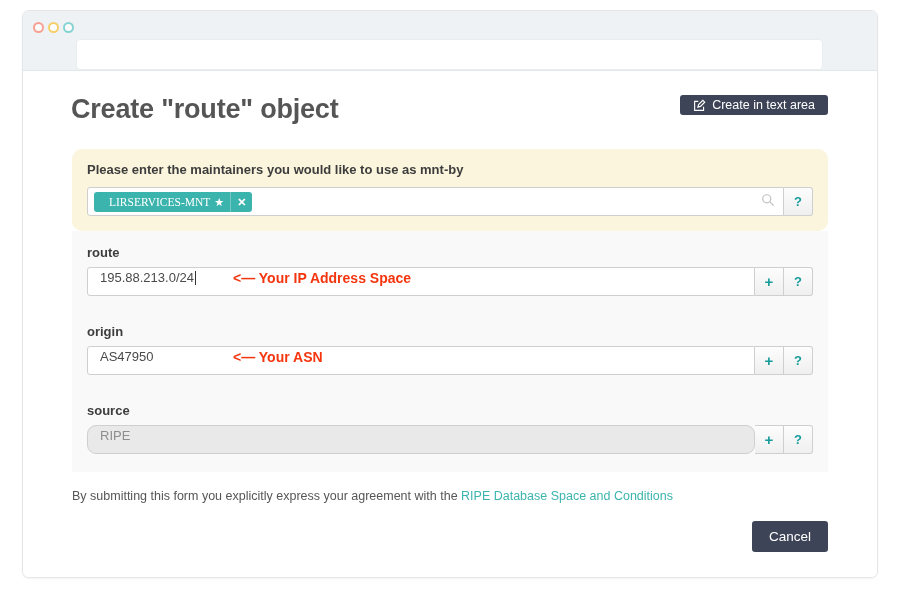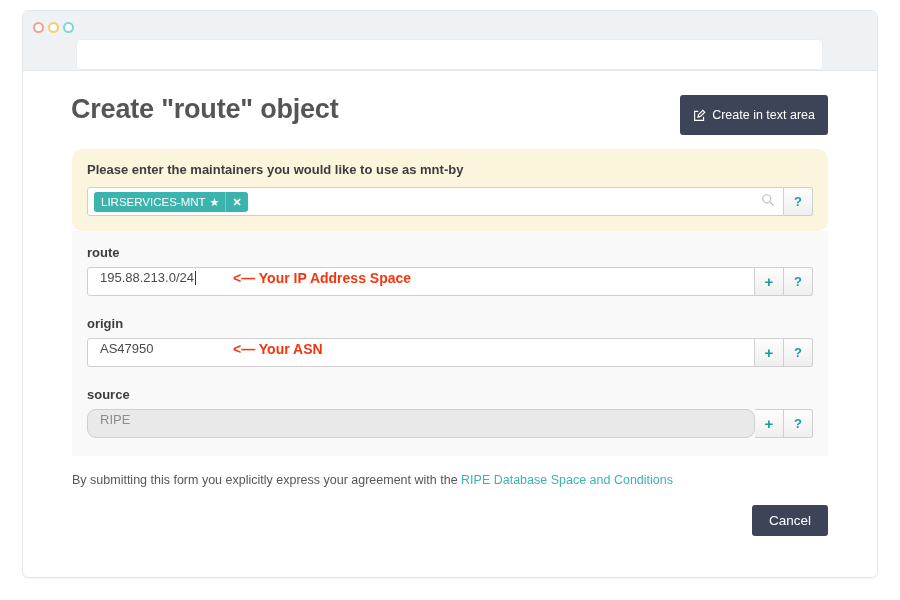--- a/index.html
+++ b/index.html
@@ -73,21 +73,21 @@
     color: #555555;
     letter-spacing: -0.2px;
   }
   .textarea-btn {
     position: absolute;
     right: 49px; top: 24px;
     background: #3e4458;
     color: #ffffff;
     border: none;
     border-radius: 3px;
-    height: 40px;
+    height: 20px;
     padding: 0 13px;
     font-size: 12.5px;
     font-family: "Liberation Sans", sans-serif;
     display: inline-flex;
     align-items: center;
     gap: 6px;
     cursor: pointer;
   }
   .textarea-btn svg { display: block; }
 
@@ -124,23 +124,24 @@
     align-items: center;
     background: #3cb4ae;
     color: #ffffff;
     border-radius: 3px;
     height: 20px;
     font-size: 11.5px;
     overflow: hidden;
     cursor: default;
   }
   .tag-text {
-    padding: 0 3px 0 7px;
+    padding: 0 3px 0 15px;
     line-height: 20px;
     white-space: nowrap;
+    font-family: Liberation Serif, serif;
   }
   .tag-star {
     padding: 0 6px 0 1px;
     font-size: 11px;
     line-height: 20px;
     color: #ffffff;
   }
   .tag-close {
     border-left: 1px solid #74c9c4;
     padding: 0 6px;
@@ -169,21 +170,21 @@
     cursor: pointer;
     padding: 0;
   }
 
   
   .attrs-panel {
     margin: 0 49px;
     background: #f9f9f9;
     padding: 14px 15px 18px 15px;
   }
-  .attr-block { margin-bottom: 20px; }
+  .attr-block { margin-bottom: 28px; }
   .attr-block:last-child { margin-bottom: 0; }
   .attr-label {
     font-size: 13px;
     font-weight: bold;
     color: #3d3d3d;
     margin-bottom: 7px;
   }
   .attr-row {
     display: flex;
     align-items: stretch;

